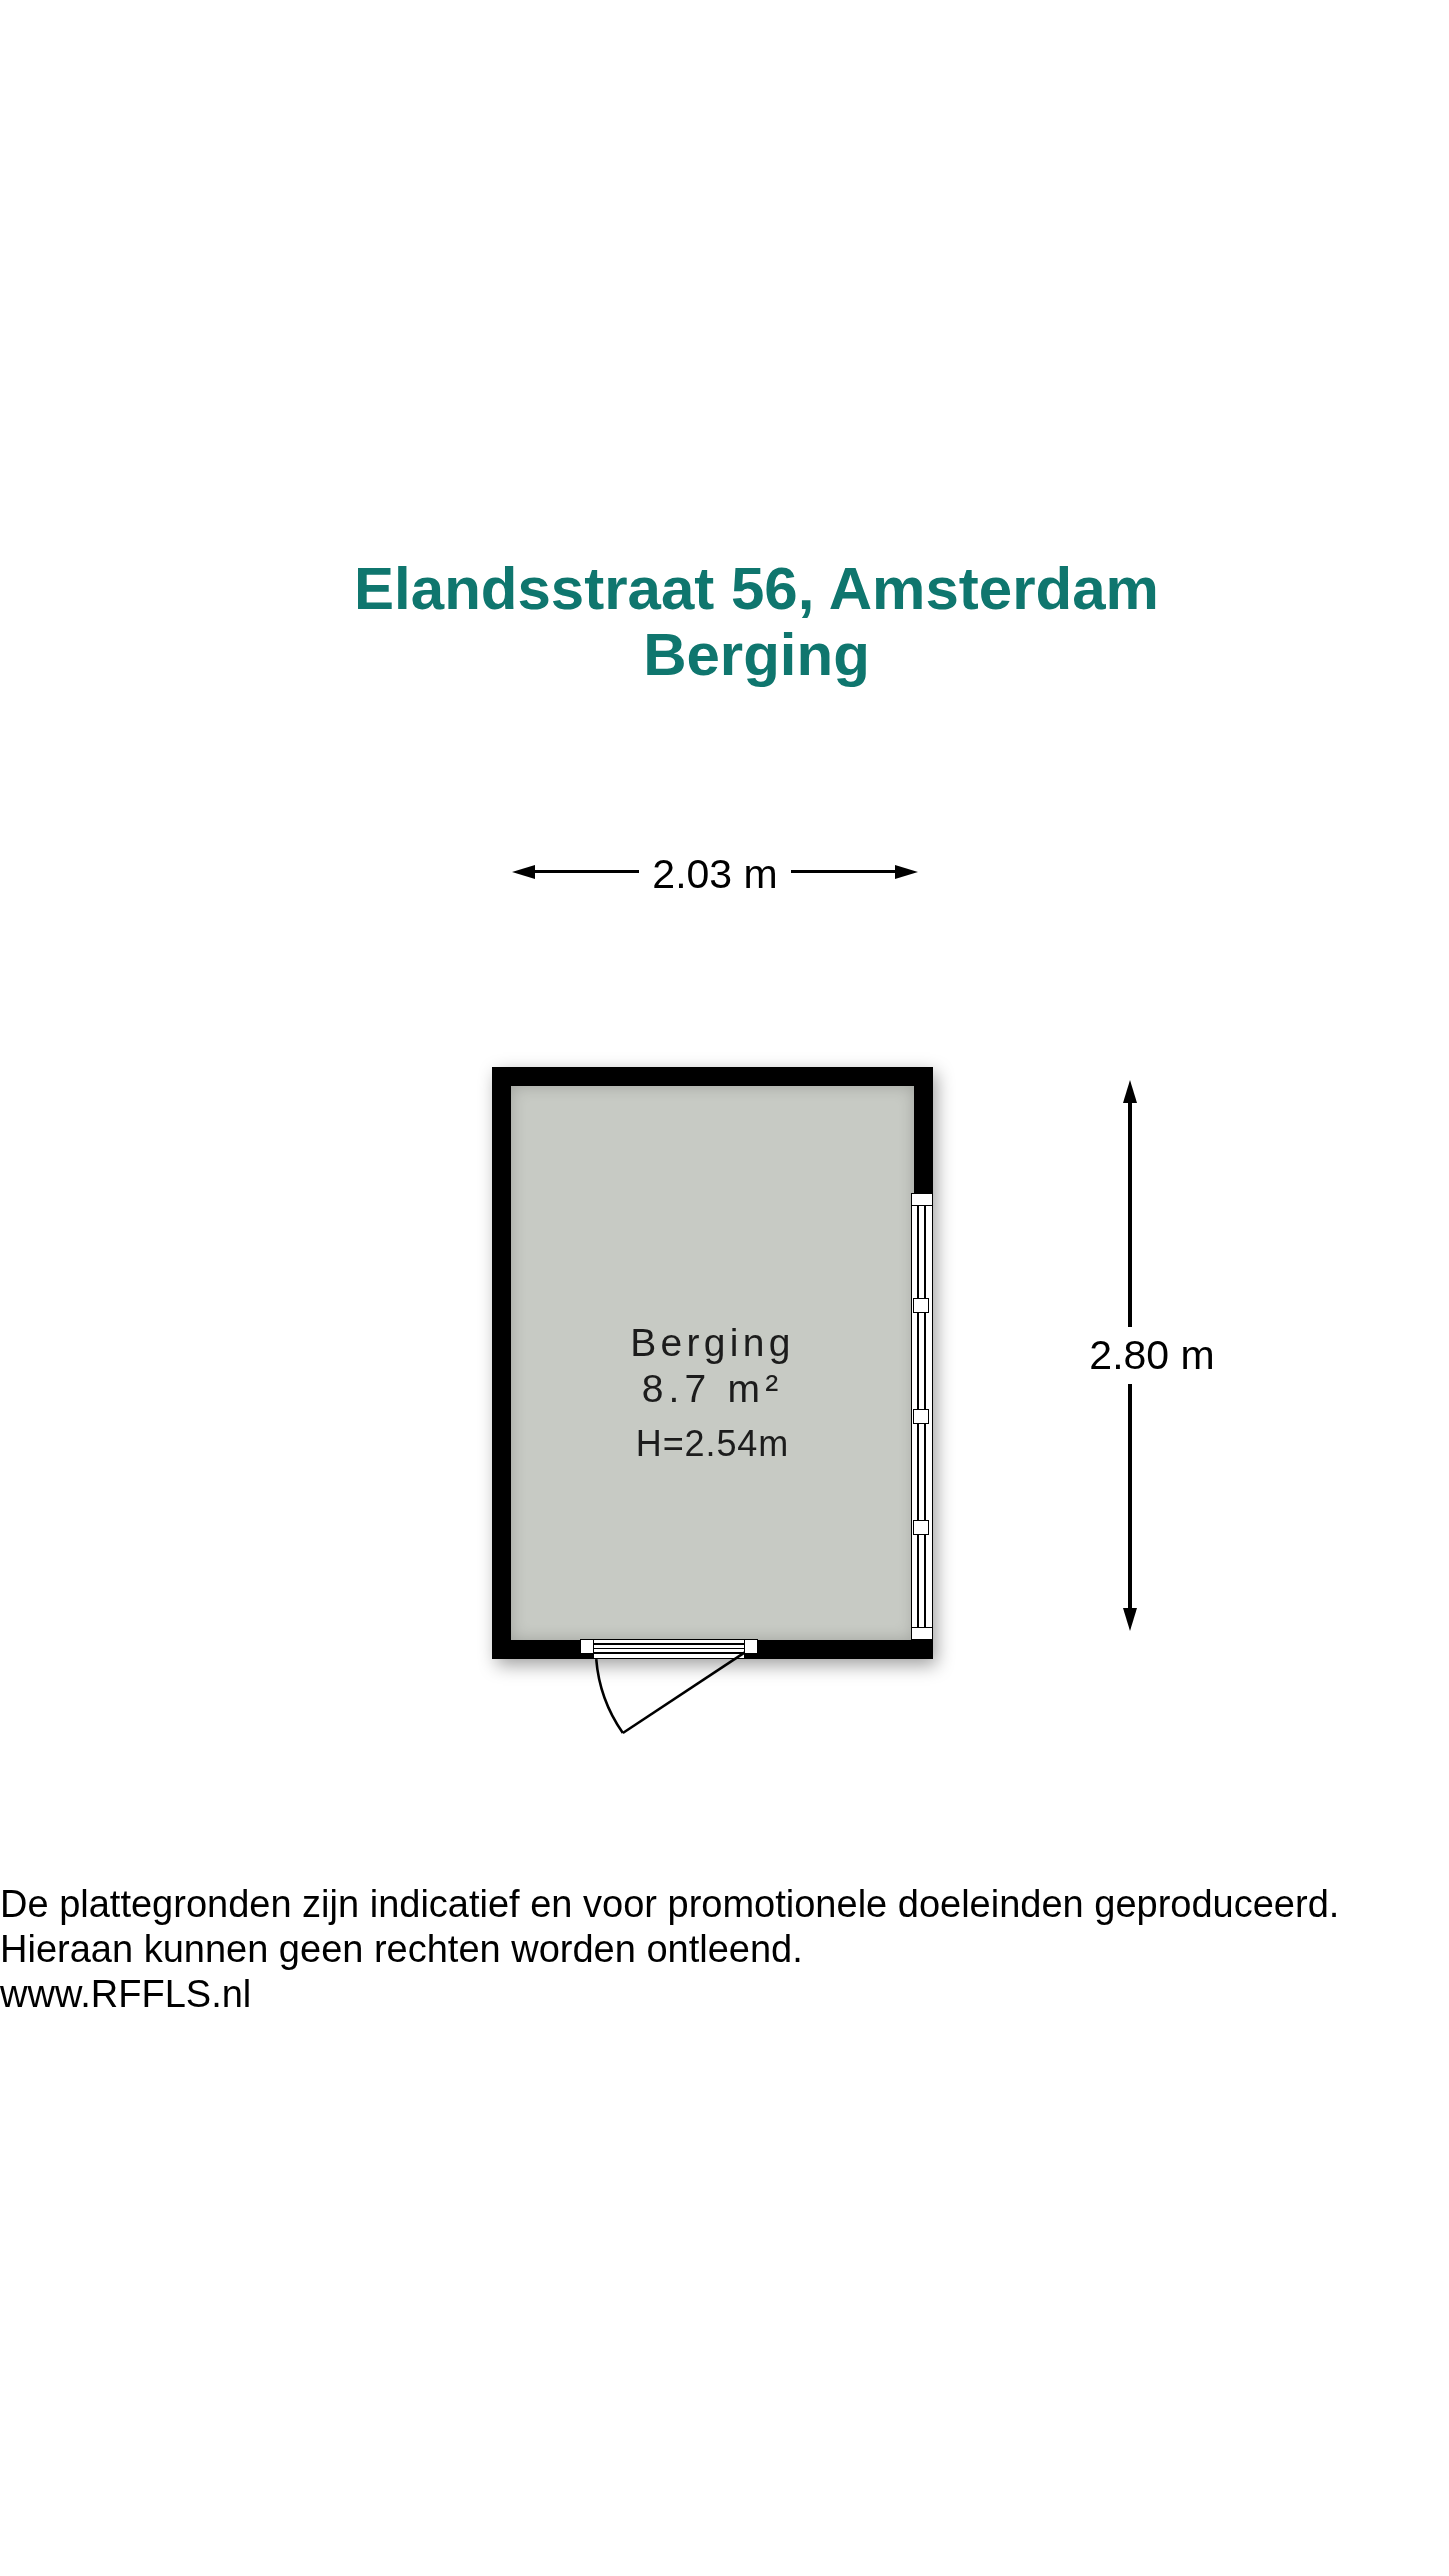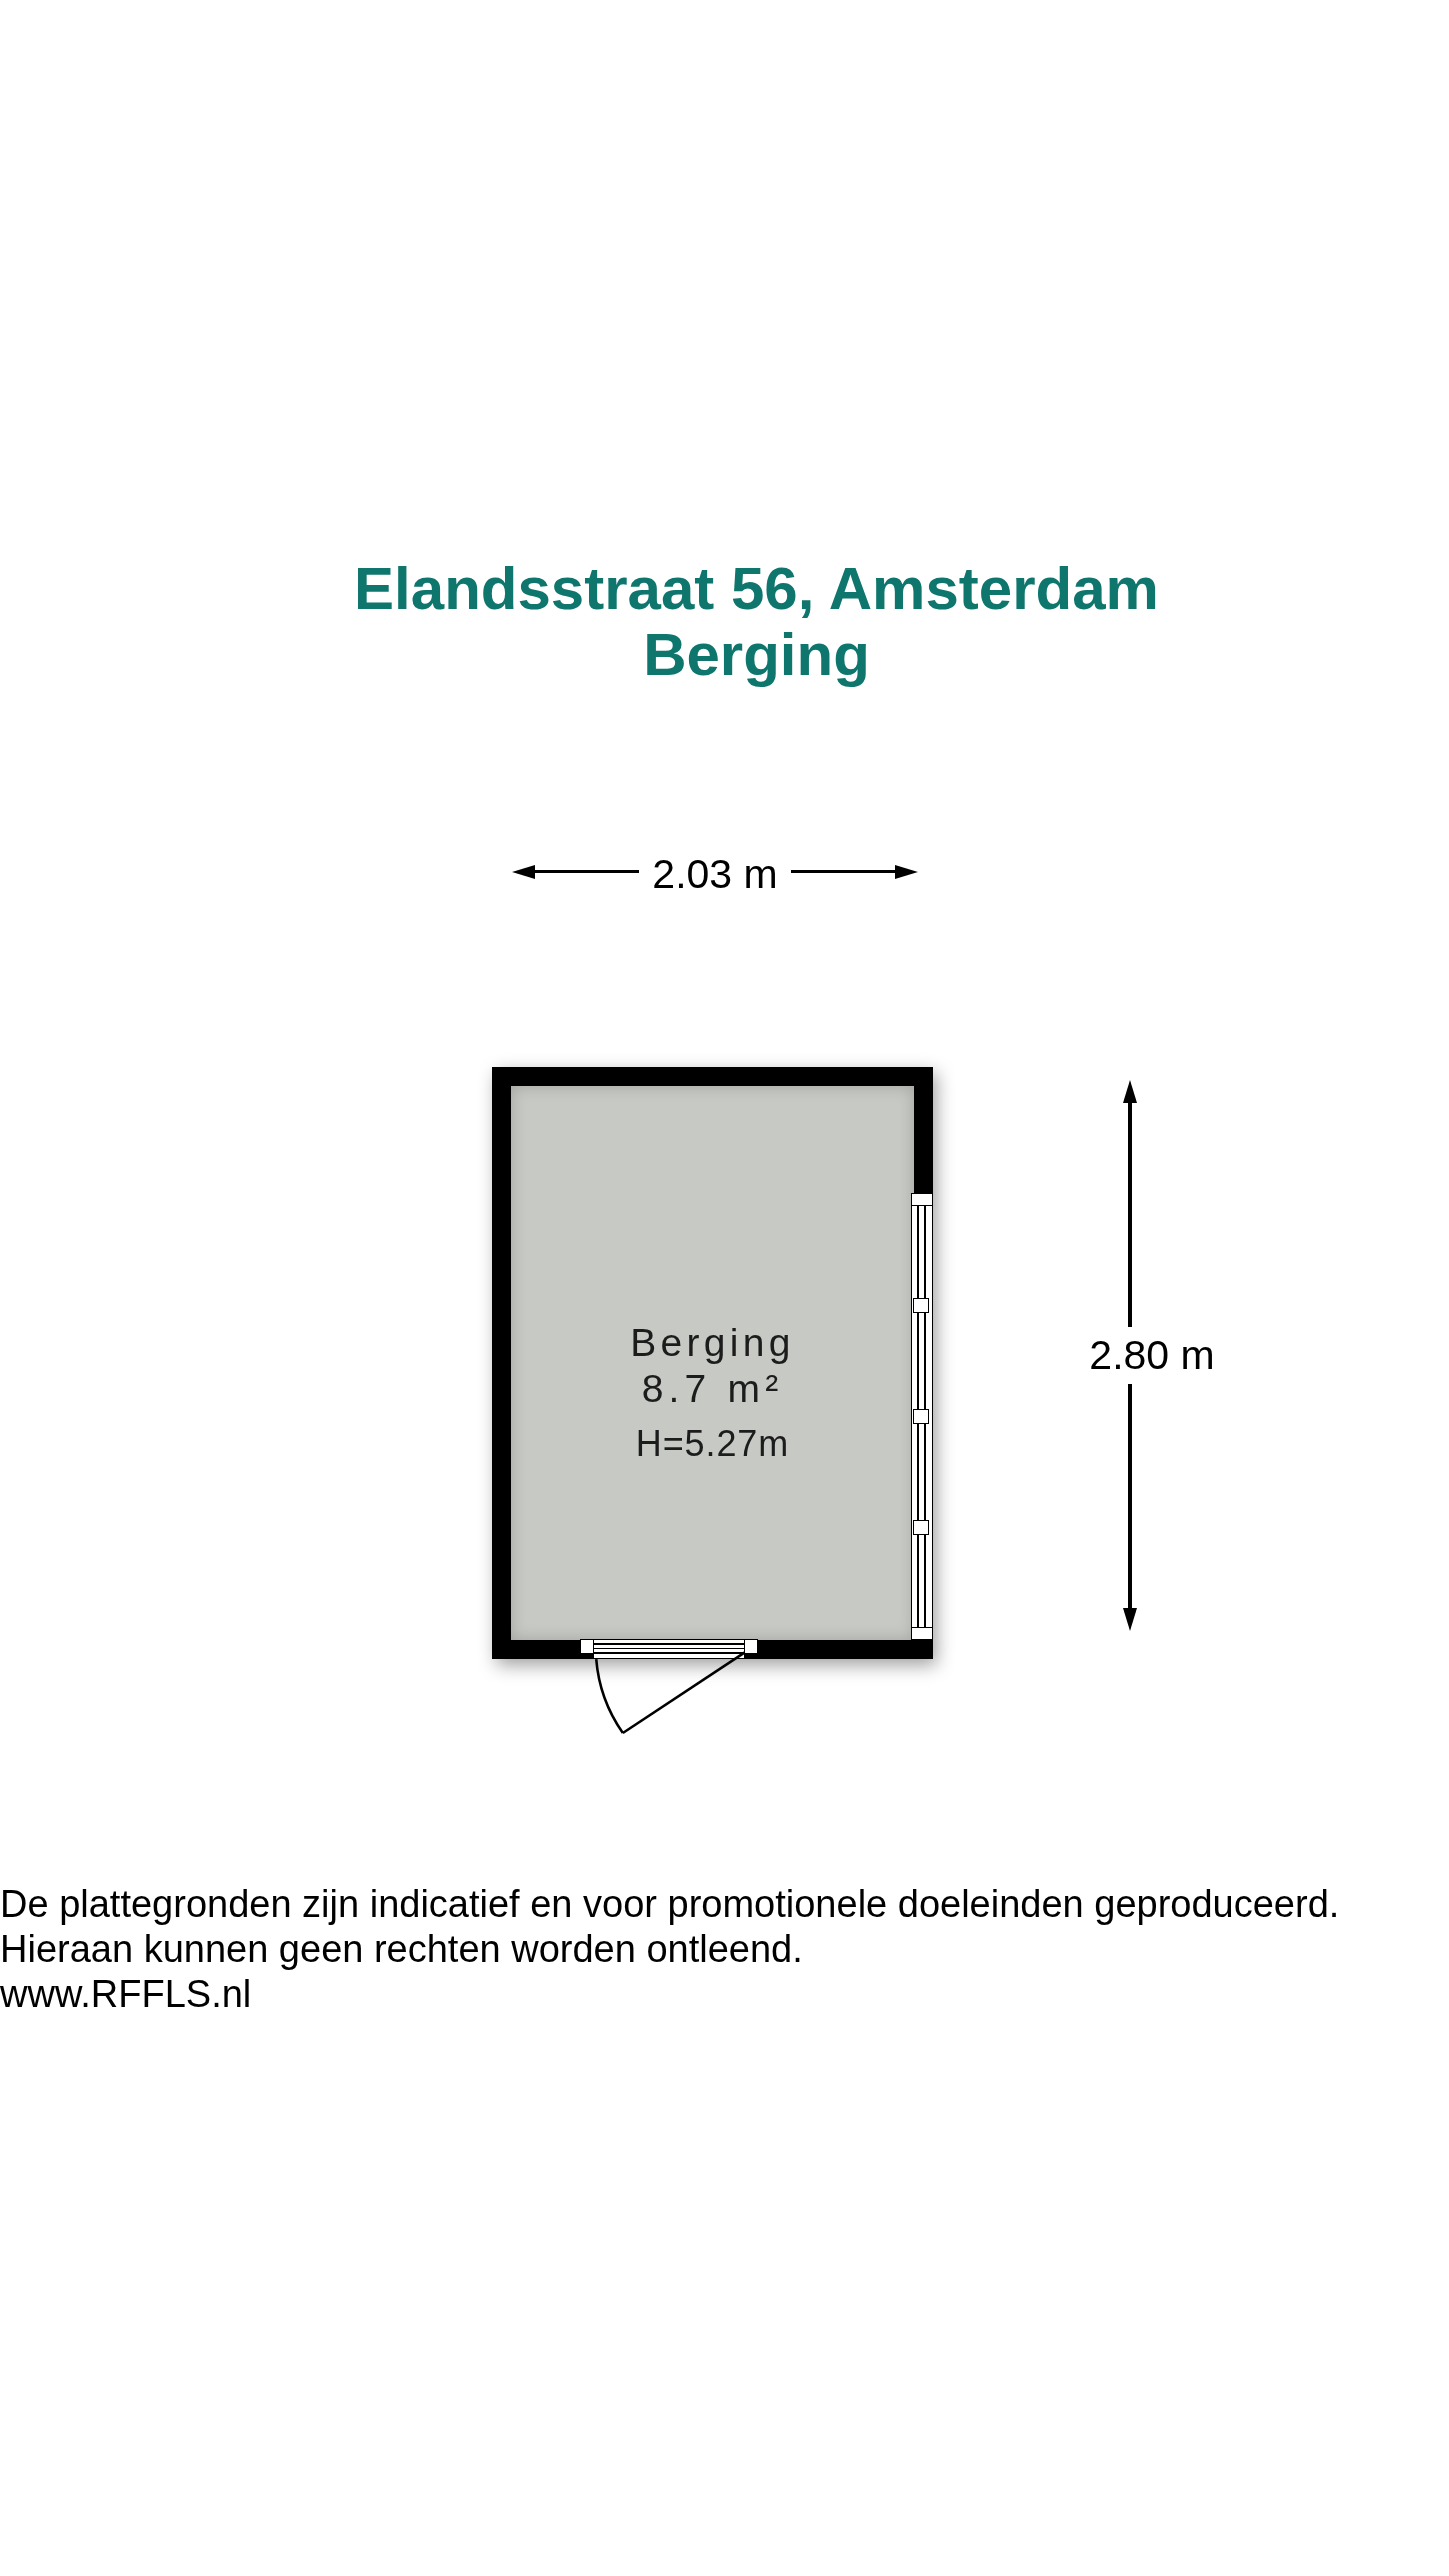--- a/index.html
+++ b/index.html
@@ -189,21 +189,21 @@
     <span class="shaft"></span>
     <span class="head-down"></span>
   </div>
 
   <div class="plan">
 
     <div class="room-floor">
       <div class="room-label-block">
         <div class="room-name">Berging</div>
         <div class="room-area">8.7 m²</div>
-        <div class="room-height">H=5.27m</div>
+        <div class="room-height">H=2.54m</div>
       </div>
     </div>
 
     <div class="window">
       <div class="glazing"></div>
       <div class="cap-top"></div>
       <div class="cap-bottom"></div>
       <div class="mullion m1"></div>
       <div class="mullion m2"></div>
       <div class="mullion m3"></div>

